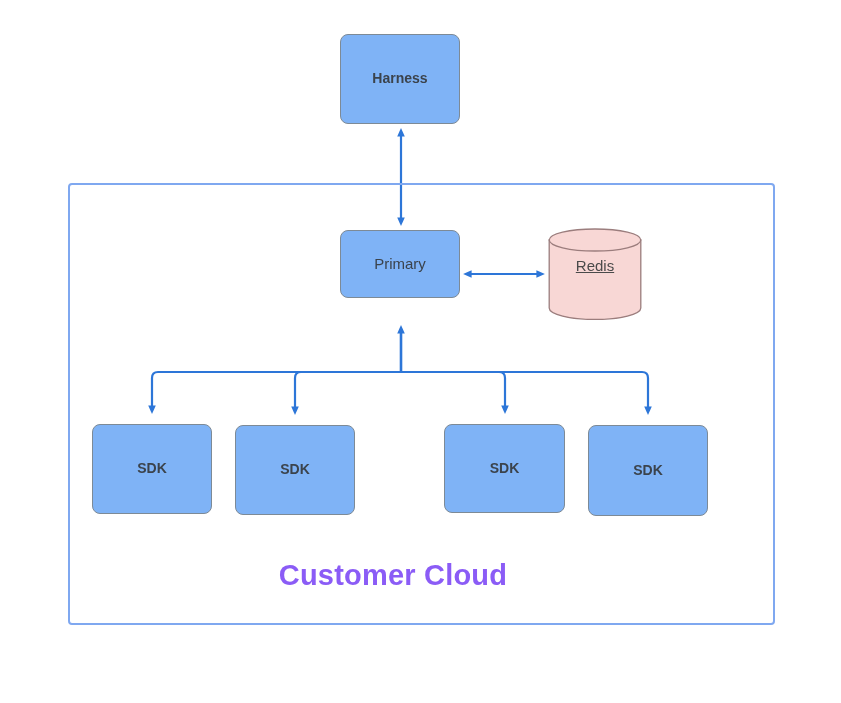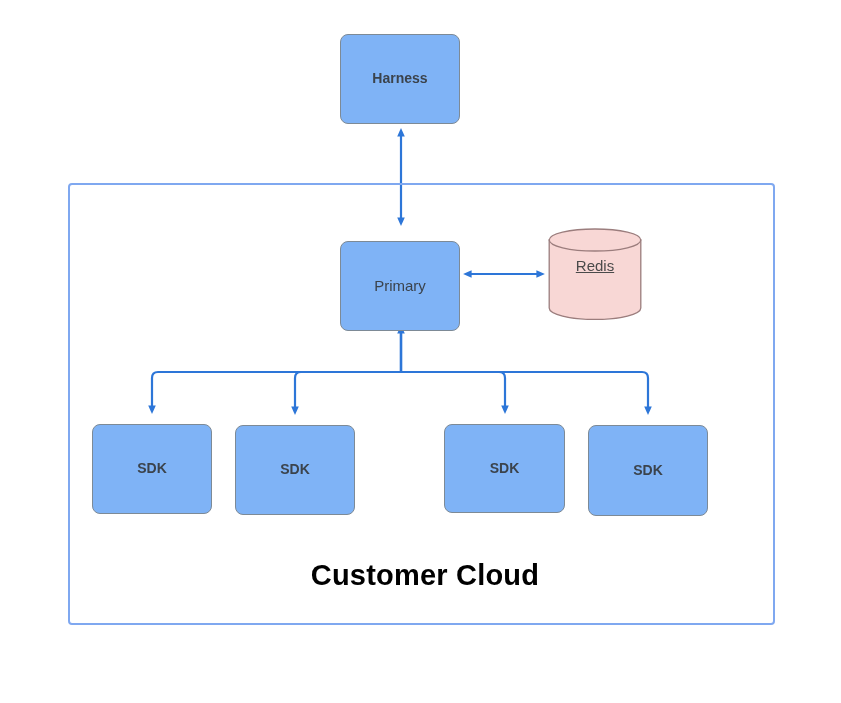--- a/index.html
+++ b/index.html
@@ -55,21 +55,21 @@
     font-weight: normal;
     font-size: 15px;
   }
   .label-cyl {
     font-weight: normal;
     font-size: 15px;
     color: #4A4A4A;
     text-decoration: underline;
   }
   #harness-node   { left: 340px; top: 34px;  width: 120px; height: 90px; }
-  #primary-node   { left: 340px; top: 241px; width: 120px; height: 90px; }
+  #primary-node   { left: 340px; top: 230px; width: 120px; height: 68px; }
   #sdk-node-1     { left: 92px;  top: 424px; width: 120px; height: 90px; }
   #sdk-node-2     { left: 235px; top: 425px; width: 120px; height: 90px; }
   #sdk-node-3     { left: 444px; top: 424px; width: 121px; height: 89px; }
   #sdk-node-4     { left: 588px; top: 425px; width: 120px; height: 91px; }
 
   #redis-node {
     position: absolute;
     left: 548px;
     top: 228px;
     width: 94px;
@@ -96,23 +96,22 @@
     background: transparent;
   }
   #cloud-title {
     position: absolute;
     left: 68px;
     top: 560px;
     width: 650px;
     text-align: center;
     font-size: 29px;
     font-weight: bold;
-    color: #000000;
+    color: #8b5cf6;
     letter-spacing: 0.2px;
-    margin-left: 32px;
   }
 </style>
 </head>
 <body>
 
 <div id="diagram-root">
 
   <svg class="layer" viewBox="0 0 841 703">
     <defs>
       <marker id="arrow-up" markerWidth="10" markerHeight="10" refX="5" refY="2.2" orient="auto-start-reverse" markerUnits="userSpaceOnUse">

